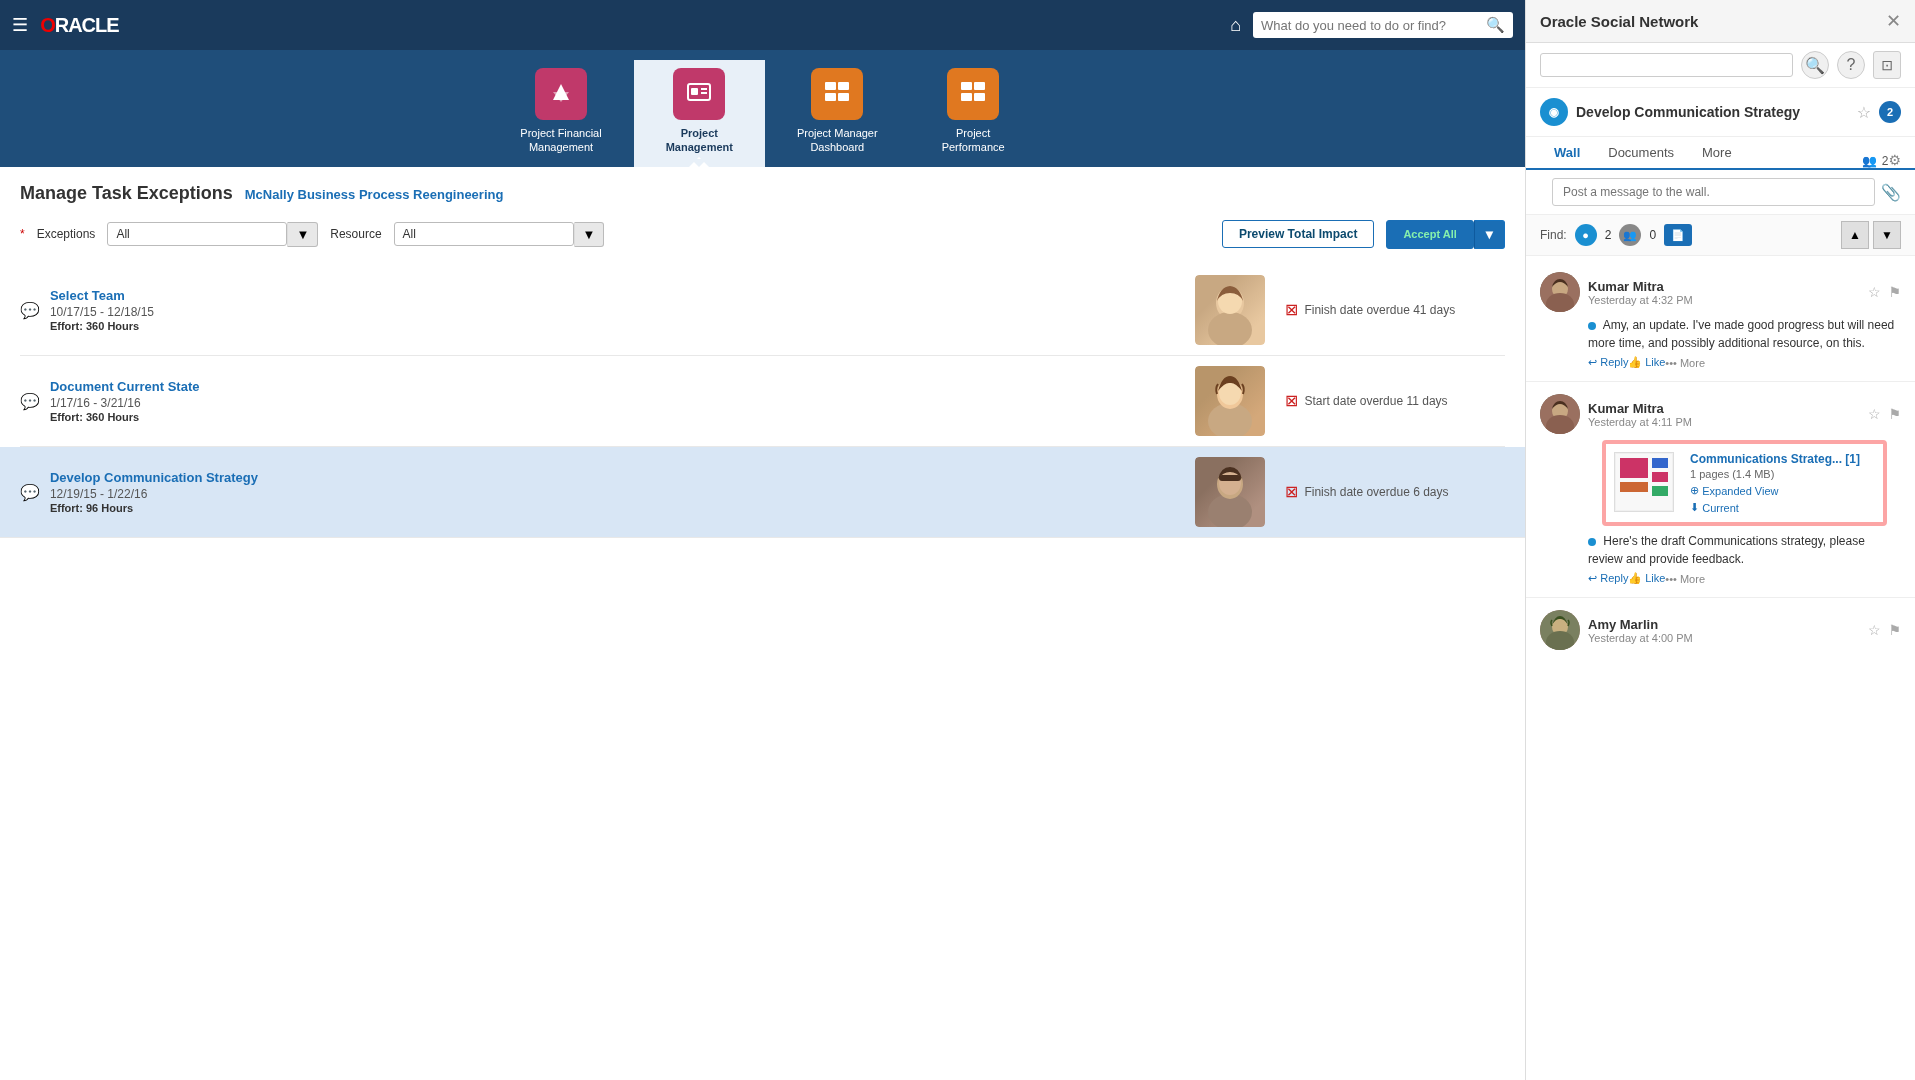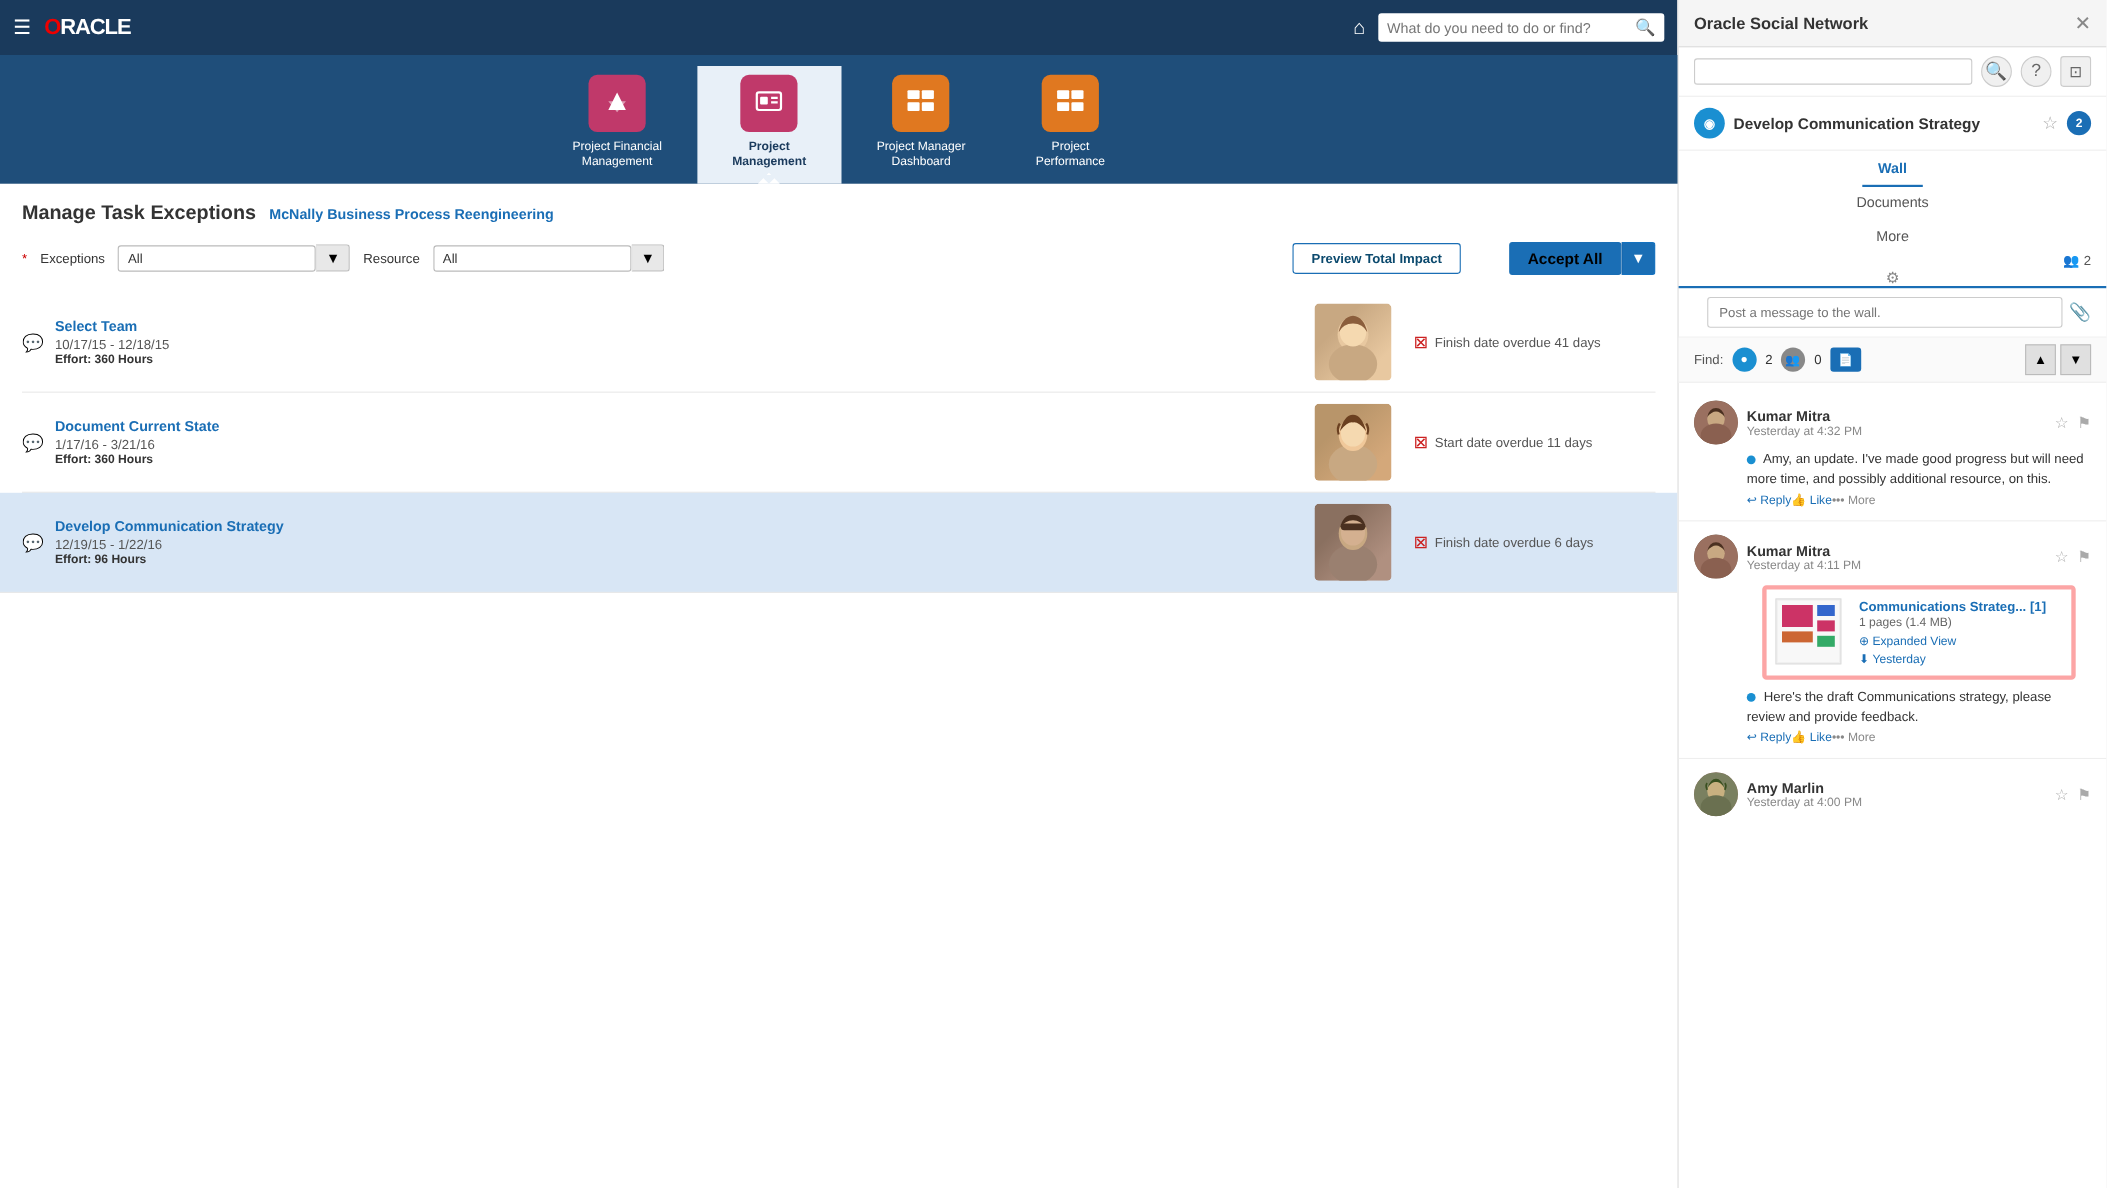--- a/index.html
+++ b/index.html
@@ -38,21 +38,21 @@
     .page-title-row { display: flex; align-items: baseline; gap: 12px; margin-bottom: 16px; }
     .page-title { font-size: 18px; font-weight: bold; color: #333; }
     .page-subtitle { color: #1a6eb5; font-size: 13px; font-weight: bold; }
 
     
     .filters-row { display: flex; align-items: center; gap: 12px; margin-bottom: 16px; }
     .filter-label { color: #333; font-size: 12px; }
     .filter-select { display: flex; align-items: center; border: 1px solid #bbb; background: white; border-radius: 3px; padding: 4px 8px; min-width: 180px; cursor: pointer; }
     .filter-select-text { flex: 1; color: #333; font-size: 12px; }
     .btn-preview { background: white; border: 1px solid #1a6eb5; color: #0c4a6e; padding: 6px 16px; border-radius: 3px; cursor: pointer; font-size: 12px; font-weight: bold; margin-left: auto; }
-    .btn-accept { background: #1a6eb5; border: 1px solid #1a6eb5; color: #000000; padding: 6px 16px; border-radius: 3px; cursor: pointer; font-size: 14px; font-weight: bold; margin-left: 32px; }
+    .btn-accept { background: #1a6eb5; border: 1px solid #1a6eb5; color: #86efac; padding: 6px 16px; border-radius: 3px; cursor: pointer; font-size: 11px; font-weight: bold; }
     .btn-dropdown { background: #1a6eb5; border: 1px solid #1472c0; color: white; padding: 6px 8px; border-radius: 0 3px 3px 0; cursor: pointer; border-left: 1px solid #0e5a9e; }
     .btn-accept-group { display: flex; }
 
     
     .task-list { display: flex; flex-direction: column; gap: 0; }
     .task-row { display: flex; align-items: center; padding: 10px 0; border-bottom: 1px solid #e8e8e8; position: relative; }
     .task-row.selected { background: #d8e6f5; margin: 0 -20px; padding: 10px 20px; }
     .task-icon { color: #1a8fd1; font-size: 16px; margin-right: 10px; margin-top: 2px; }
     .task-info { flex: 1; }
     .task-name { color: #1a6eb5; font-size: 13px; font-weight: bold; cursor: pointer; text-decoration: none; }
@@ -72,21 +72,21 @@
     .osn-help-btn { color: #666; font-size: 16px; cursor: pointer; background: #f0f0f0; border: 1px solid #ccc; border-radius: 50%; width: 28px; height: 28px; display: flex; align-items: center; justify-content: center; }
     .osn-expand-btn { color: #666; font-size: 14px; cursor: pointer; background: #f0f0f0; border: 1px solid #ccc; border-radius: 3px; width: 28px; height: 28px; display: flex; align-items: center; justify-content: center; }
     .osn-search-input { flex: 1; border: 1px solid #ccc; border-radius: 3px; padding: 4px 8px; font-size: 12px; }
 
     
     .osn-conversation-header { padding: 10px 14px; display: flex; align-items: center; gap: 8px; border-bottom: 1px solid #eee; }
     .osn-circle-icon { width: 28px; height: 28px; background: #1a8fd1; border-radius: 50%; display: flex; align-items: center; justify-content: center; color: white; font-size: 12px; font-weight: bold; }
     .osn-conv-title { font-size: 14px; font-weight: bold; color: #333; flex: 1; }
     .osn-star { color: #aaa; cursor: pointer; font-size: 16px; }
     .osn-badge { background: #1a6eb5; color: white; border-radius: 50%; width: 22px; height: 22px; display: flex; align-items: center; justify-content: center; font-size: 11px; font-weight: bold; }
-    .osn-tabs { display: flex; border-bottom: 2px solid #1a6eb5; padding: 0 14px; align-items: center; gap: 0; flex-direction: column; }
+    .osn-tabs { display: flex; border-bottom: 2px solid #1a6eb5; padding: 0 14px; align-items: flex-end; gap: 0; }
     .osn-tab { padding: 8px 14px; font-size: 13px; color: #555; cursor: pointer; border-bottom: 2px solid transparent; margin-bottom: -2px; }
     .osn-tab.active { color: #1a6eb5; border-bottom: 2px solid #1a6eb5; font-weight: bold; }
     .osn-member-count { display: flex; align-items: center; gap: 4px; color: #555; font-size: 12px; margin-left: auto; }
     .osn-gear { color: #888; font-size: 14px; cursor: pointer; }
     .osn-post-row { padding: 8px 14px; display: flex; align-items: center; border-bottom: 1px solid #eee; }
     .osn-post-input { flex: 1; border: 1px solid #ccc; border-radius: 3px; padding: 6px 10px; font-size: 12px; color: #999; margin-left: 12px; }
     .osn-attach { color: #888; font-size: 16px; cursor: pointer; margin-left: 6px; }
     .osn-find-row { padding: 6px 14px; display: flex; align-items: center; gap: 8px; border-bottom: 1px solid #eee; background: #fafafa; }
     .osn-find-label { font-size: 12px; color: #555; }
     .find-badge { background: #1a8fd1; color: white; border-radius: 50%; width: 22px; height: 22px; display: flex; align-items: center; justify-content: center; font-size: 11px; cursor: pointer; }
@@ -434,21 +434,21 @@
         <div class="att-info">
           <div class="att-title">Communications Strateg... [1]</div>
           <div class="att-pages">1 pages (1.4 MB)</div>
           <div class="att-actions">
             <span class="att-action-link">
               <span>⊕</span>
               <span>Expanded View</span>
             </span>
             <span class="att-action-link">
               <span>⬇</span>
-              <span>Yesterday</span>
+              <span>Current</span>
             </span>
           </div>
         </div>
       </div>
       <div class="osn-msg-text">
         <span class="osn-msg-dot"></span>
         <span>Here's the draft Communications strategy, please review and provide feedback.</span>
       </div>
       <div class="osn-msg-actions">
         <span class="osn-action-btn">↩ Reply</span>

